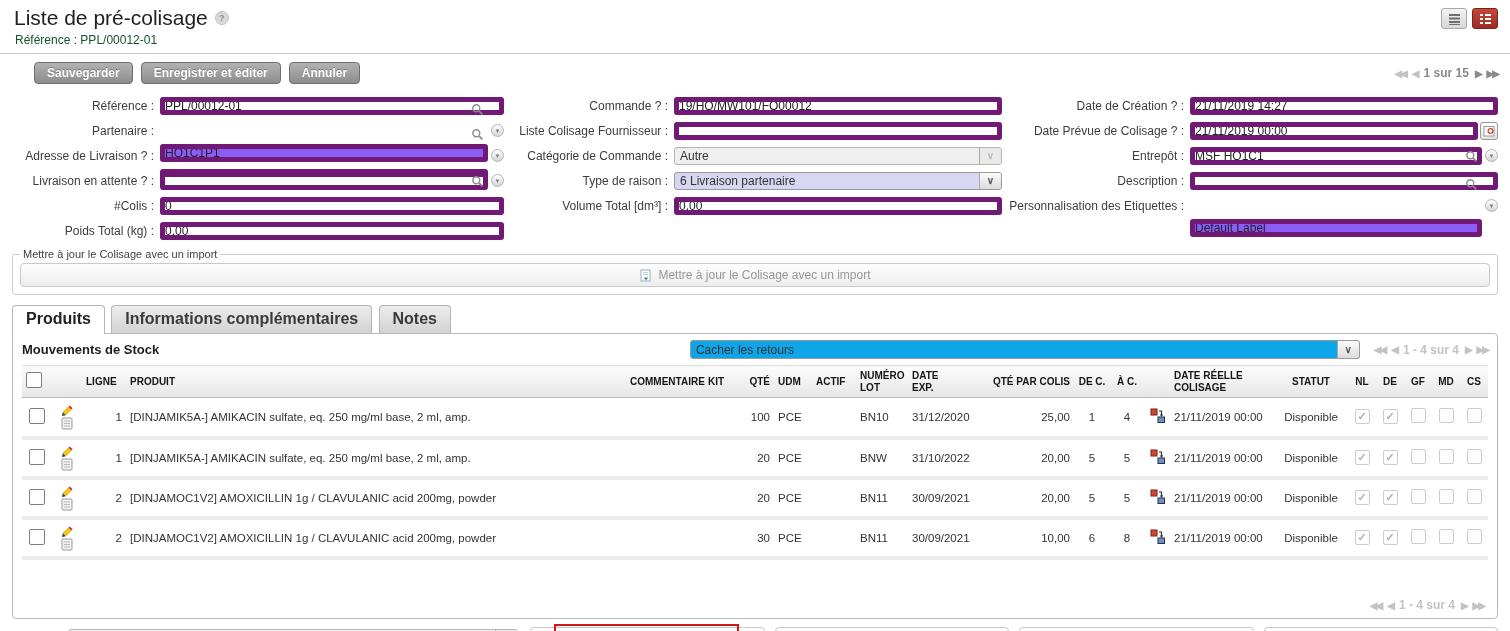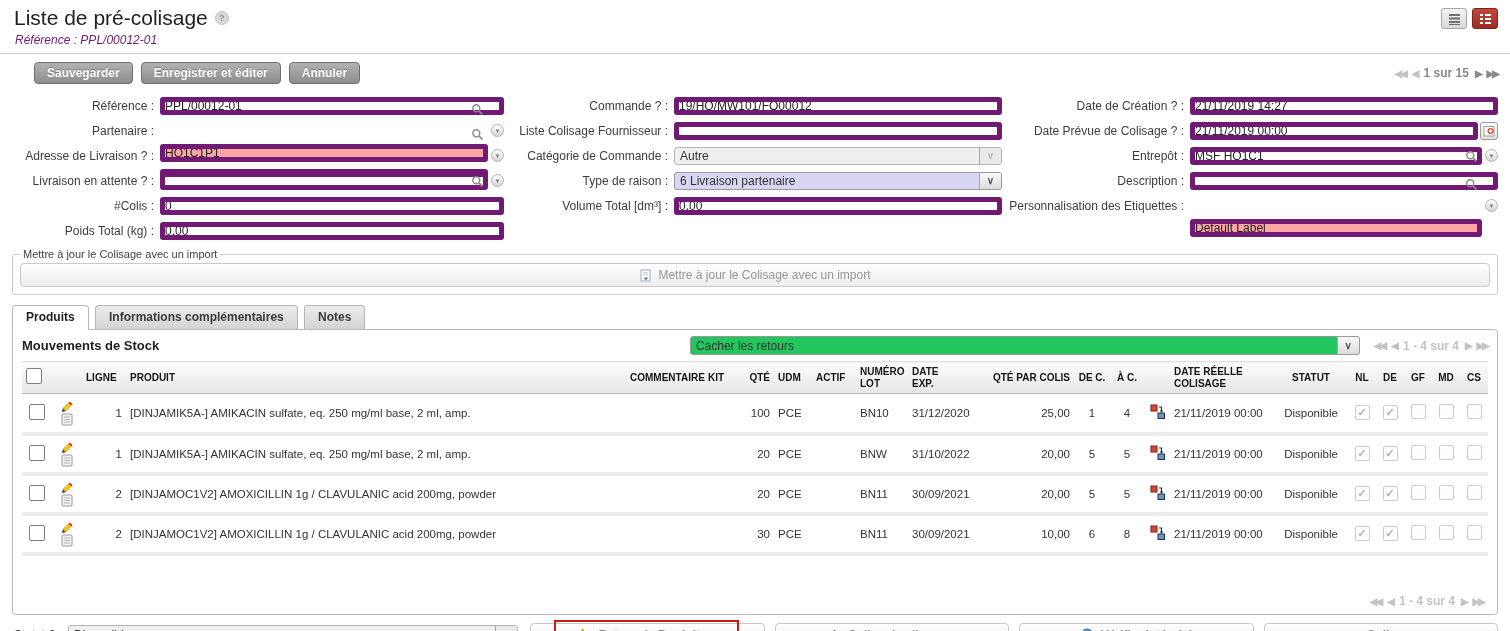--- a/index.html
+++ b/index.html
@@ -8,21 +8,21 @@
     width:1510px; height:631px; overflow:hidden;
     background:#fff; color:#333;
     font-family:"Liberation Sans", sans-serif; font-size:12px;
   }
   
   .hdr { display:flex; align-items:flex-start; padding:6px 12px 0 14px; border-bottom:1px solid #ccc; }
   .hdr-left { flex:1; }
   .page-title { font-size:21px; color:#222; display:flex; align-items:center; gap:7px; }
   .help-badge { width:14px; height:14px; border-radius:50%; background:#d9d9d9; border:1px solid #c2c2c2;
     color:#8f8f8f; font-size:9px; font-weight:bold; display:inline-flex; align-items:center; justify-content:center; }
-  .ref-line { color:#701a75; font-size:12px; margin:3px 0 6px 1px;font-style:italic; }
+  .ref-line { color:#14532d; font-size:12px; margin:3px 0 6px 1px; }
   .view-switch { display:flex; gap:5px; padding-top:2px; }
   .vbtn { width:26px; height:21px; border-radius:3px; display:flex; align-items:center; justify-content:center; cursor:pointer; }
   .vbtn.list { background:linear-gradient(#f4f4f4,#d7d7d7); border:1px solid #a8a8a8; }
   .vbtn.form { background:linear-gradient(#c4473c,#9b2d24); border:1px solid #7e221b; }
   
   .actions { display:flex; align-items:center; padding:8px 12px 4px 14px;margin-left:20px; }
   .abtn { background:linear-gradient(#b2b2b2,#8d8d8d); border:1px solid #6f6f6f; border-radius:4px;
     color:#fff; font-weight:bold; font-size:12px; padding:3px 12px; margin-right:8px;
     text-shadow:0 -1px 0 rgba(0,0,0,.25); cursor:pointer; }
   .spacer { flex:1; }
@@ -33,48 +33,48 @@
   
   .form-grid { display:grid; grid-template-columns:492px 498px 496px; margin:8px 12px 0 12px; }
   .frow { display:flex; align-items:center; margin-bottom:6px; height:19px; }
   .frow > label { flex:none; text-align:right; padding-right:6px; color:#3d3d3d; }
   .fc1 .frow > label { width:148px; }
   .fc2 .frow > label { width:170px; }
   .fc3 .frow > label { width:188px; }
   .ctl { flex:1; display:flex; align-items:center; min-width:0; }
   input.txt { flex:1; min-width:0; height:18px; border:5px solid #701a75; border-radius:3px; padding:0 0;
     font:12px "Liberation Sans",sans-serif; color:#222; background:#fff; }
-  input.required { background:#fca5a5;margin-top:44px; }
+  input.required { background:#8b5cf6;margin-top:44px; }
   .m2o { position:relative; flex:1; display:flex; min-width:0; }
   .m2o input { padding-right:20px; width:100%; }
   .search-ic { position:absolute; right:4px; top:3px; pointer-events:none; }
   .ddbtn { width:13px; height:13px; flex:none; border-radius:50%; border:1px solid #b3b3b3; margin-left:3px;
     background:linear-gradient(#fff,#d5d5d5); color:#808080; font-size:6px;
     display:flex; align-items:center; justify-content:center; cursor:pointer; }
-  .sel { flex:1; display:flex; align-items:center; border:1px solid #999; border-radius:3px; height:18px; background:#22c55e; min-width:0; }
+  .sel { flex:1; display:flex; align-items:center; border:1px solid #999; border-radius:3px; height:18px; background:#0ea5e9; min-width:0; }
   .sel .val { flex:1; padding:8px 5px; white-space:nowrap; overflow:hidden; }
   .sel .arrow { width:22px; align-self:stretch; border-left:1px solid #a8a8a8; border-radius:0 2px 2px 0;
     background:linear-gradient(#fbfbfb,#dcdcdc); color:#555; font-size:10px; font-weight:bold;
     display:flex; align-items:center; justify-content:center; cursor:pointer; }
   .sel.required { background:#d7d7f4; }
   .sel.disabled { background:#efefef; border-color:#b5b5b5; }
   .sel.disabled .arrow { color:#bdbdbd; background:#e9e9e9; }
   .calbtn { width:18px; height:18px; flex:none; margin-left:2px; border:1px solid #999; border-radius:3px;
     background:linear-gradient(#fff,#e2e2e2); display:flex; align-items:center; justify-content:center; cursor:pointer; }
   
   fieldset.import { margin:2px 12px 0 12px; border:1px solid #ccc; border-radius:3px; padding:3px 7px 7px; }
   fieldset.import legend { font-size:11px; color:#3f3f3f; padding:0 3px; }
   .import-btn { width:100%; height:24px; border:1px solid #c9c9c9; border-radius:4px;
     background:linear-gradient(#fefefe,#ededed); color:#979797; font-size:12px;
     display:flex; align-items:center; justify-content:center; gap:6px; cursor:pointer; }
   
   .tabs { margin:9px 12px 0 12px; position:relative; z-index:2; }
   .tab { display:inline-block; padding:4px 13px 5px; margin-right:3px; border:1px solid #b5b5b5; border-bottom:none;
     border-radius:4px 4px 0 0; background:linear-gradient(#ececec,#d3d3d3); color:#3a3a3a;
-    font-weight:bold; font-size:12px; cursor:pointer; position:relative; top:1px; }
+    font-weight:bold; font-size:16px; cursor:pointer; position:relative; top:1px; }
   .tab.active { background:#fff; color:#222; padding-bottom:6px; }
   
   .panel { margin:0 12px; border:1px solid #b9b9b9; border-radius:0 4px 4px 4px; background:#fff;
     height:286px; padding:6px 9px 6px; display:flex; flex-direction:column; position:relative; z-index:1; }
   .panel-head { display:flex; align-items:center; margin-bottom:6px; }
   .panel-title { font-size:13px; font-weight:bold; color:#1e1e1e; flex:1; }
   .filter-sel { width:132px; height:19px; margin-right:14px; }
   table.moves { width:100%; border-collapse:collapse; table-layout:fixed; }
   thead th { background:linear-gradient(#fcfcfc,#e6e6e6); border-bottom:1px solid #bbb; border-top:1px solid #e2e2e2;
     padding:4px 4px; font-size:10px; color:#151515; text-align:left; vertical-align:middle;

